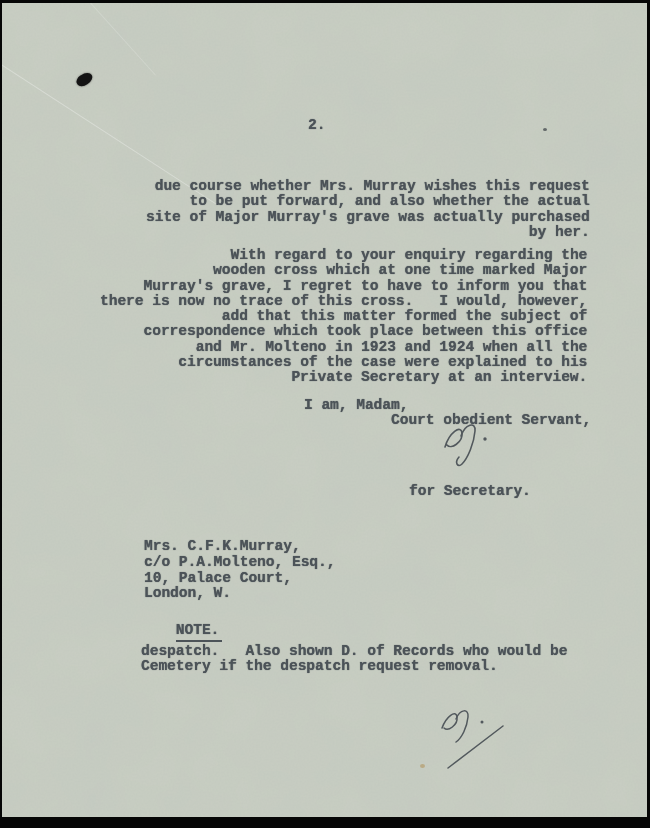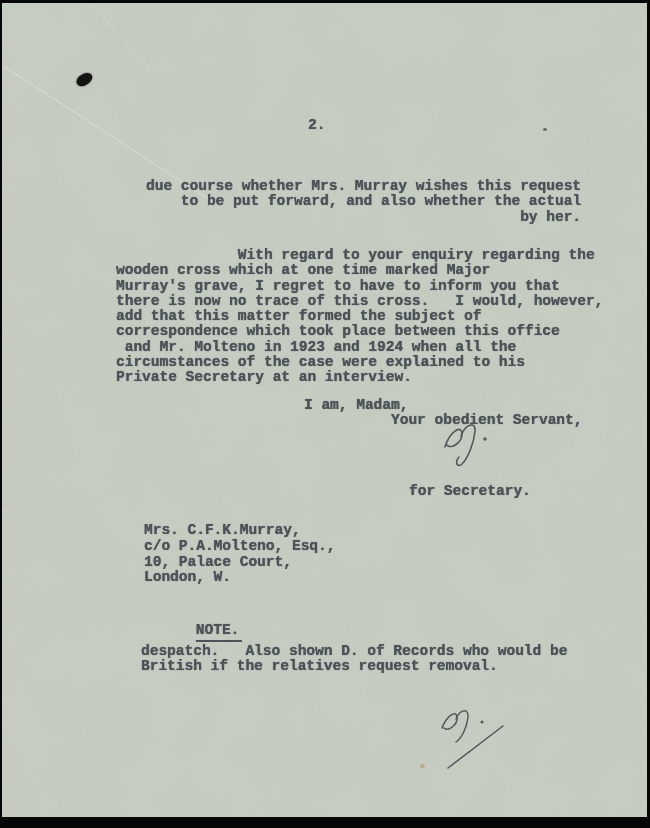--- a/index.html
+++ b/index.html
@@ -28,26 +28,26 @@
     font-weight:700;
     line-height:15.3px;
     letter-spacing:0;
     white-space:pre;
     text-shadow:0 0 1px rgba(72,80,86,.85), .4px .4px 0 rgba(72,80,86,.35);
     filter:blur(.25px);
   }
   .tline{white-space:pre;}
   .pagenum{left:306px;top:115px;}
   .para1{left:144px;top:176px;text-align:right;}
-  .para2{left:114px;top:245px;}
+  .para2{left:98px;top:245px;text-align:right;}
   .closing{left:302px;top:395px;}
   .for-secretary{left:407px;top:481px;}
-  .recipient{left:142px;top:520px;line-height:15.8px;}
+  .recipient{left:142px;top:536px;line-height:15.8px;}
   .note-heading{left:139px;top:605px;}
-  .note-heading span{display:inline-block;border-bottom:2px solid #4c5358;padding:0 3px 1px 0;margin-left:20px;}
+  .note-heading span{display:inline-block;border-bottom:2px solid #4c5358;padding:0 3px 1px 0;}
   .note-para{left:139px;top:641px;}
   .sig{position:absolute;pointer-events:none;}
   .sig1{left:430px;top:409px;}
   .sig2{left:430px;top:695px;}
   .blot{
     position:absolute;left:74px;top:71px;
     width:17px;height:11px;
     background:#141414;
     border-radius:45% 55% 50% 50%;
     transform:rotate(-34deg);
@@ -82,43 +82,43 @@
 
   <div class="scratch s1"></div>
   <div class="scratch s2"></div>
 
   <div class="blot"></div>
   <div class="speck"></div>
   <div class="tan-dot"></div>
 
   <div class="typewriter pagenum">2.</div>
 
-  <div class="typewriter para1"><div class="tline">due course whether Mrs. Murray wishes this request</div><div class="tline">to be put forward, and also whether the actual</div><div class="tline">by her.</div></div>
+  <div class="typewriter para1"><div class="tline">due course whether Mrs. Murray wishes this request</div><div class="tline">to be put forward, and also whether the actual</div><div class="tline">site of Major Murray's grave was actually purchased</div><div class="tline">by her.</div></div>
 
   <div class="typewriter para2"><div class="tline">              With regard to your enquiry regarding the</div><div class="tline">wooden cross which at one time marked Major</div><div class="tline">Murray's grave, I regret to have to inform you that</div><div class="tline">there is now no trace of this cross.   I would, however,</div><div class="tline">add that this matter formed the subject of</div><div class="tline">correspondence which took place between this office</div><div class="tline"> and Mr. Molteno in 1923 and 1924 when all the</div><div class="tline">circumstances of the case were explained to his</div><div class="tline">Private Secretary at an interview.</div></div>
 
-  <div class="typewriter closing"><div class="tline">I am, Madam,</div><div class="tline">          Your obedient Servant,</div></div>
+  <div class="typewriter closing"><div class="tline">I am, Madam,</div><div class="tline">          Court obedient Servant,</div></div>
 
   <svg class="sig sig1" width="75" height="62" viewBox="0 0 75 62" xmlns="http://www.w3.org/2000/svg" aria-hidden="true">
     <g fill="none" stroke="#3e454c" stroke-width="1.6" stroke-linecap="round" opacity="0.85">
       <path d="M13 35 C17 21 29 12 30 21 C31 30 19 38 15 33"></path>
       <path d="M29 24 C33 12 44 9 43 19 C42 31 36 46 30 52 C26 56 22 51 27 45"></path>
       <circle cx="53" cy="27" r="1.7" fill="#3e454c" stroke="none"></circle>
     </g>
   </svg>
 
   <div class="typewriter for-secretary">for Secretary.</div>
 
   <div class="typewriter recipient"><div class="tline">Mrs. C.F.K.Murray,</div><div class="tline">c/o P.A.Molteno, Esq.,</div><div class="tline">10, Palace Court,</div><div class="tline">London, W.</div></div>
 
   <div class="typewriter note-heading">
     <span>NOTE.</span>
   </div>
 
-  <div class="typewriter note-para"><div class="tline">despatch.   Also shown D. of Records who would be</div><div class="tline">British if the relatives request removal.</div></div>
+  <div class="typewriter note-para"><div class="tline">despatch.   Also shown D. of Records who would be</div><div class="tline">Cemetery if the despatch request removal.</div></div>
 
   <svg class="sig sig2" width="85" height="78" viewBox="0 0 85 78" xmlns="http://www.w3.org/2000/svg" aria-hidden="true">
     <g fill="none" stroke="#3e454c" stroke-width="1.5" stroke-linecap="round" opacity="0.85">
       <path d="M10 30 C14 19 24 11 25 19 C26 27 16 34 12 30"></path>
       <path d="M24 21 C28 11 37 10 36 19 C35 29 30 40 24 44"></path>
       <circle cx="50" cy="24" r="1.5" fill="#3e454c" stroke="none"></circle>
       <path d="M16 70 L71 28"></path>
     </g>
   </svg>
 

